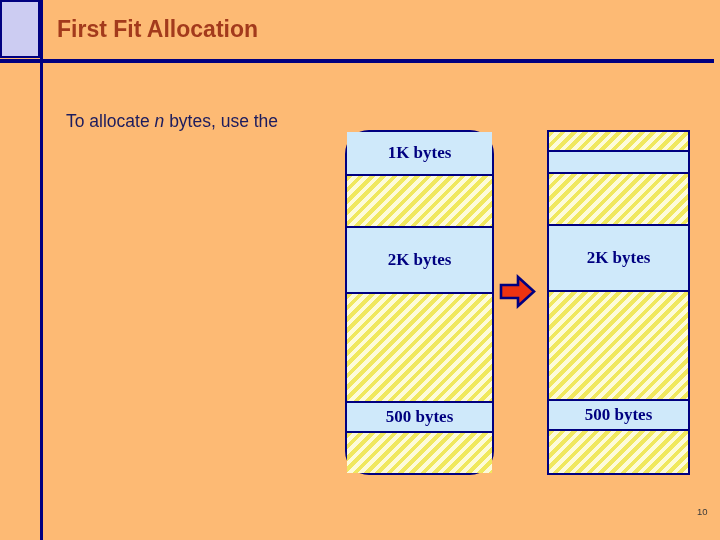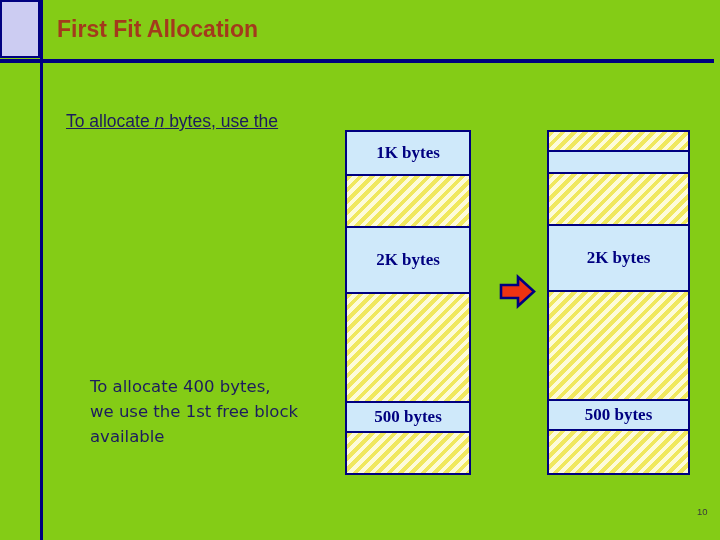--- a/index.html
+++ b/index.html
@@ -2,21 +2,21 @@
 <html><head>
 <meta charset="utf-8">
 <style>
   html,body{margin:0;padding:0;}
   body{
     width:720px;height:540px;
     background:#ffffff;
     font-family:"Liberation Sans", sans-serif;
     position:relative;overflow:hidden;
   }
-  .slide{position:absolute;inset:0;width:720px;height:540px;background:#84cc16;}
+  .slide{position:absolute;inset:0;width:720px;height:540px;background:#fdba74;}
 
   
   .vline{
     position:absolute;left:40px;top:0;width:3px;height:540px;
     background:var(--navy);
   }
   .hline{
     position:absolute;left:0;top:59px;height:4px;width:714px;
     background:var(--navy);
   }
@@ -30,40 +30,40 @@
   
   .title{
     position:absolute;left:57px;top:16px;
     font-size:23px;font-weight:bold;color:var(--brown);
     white-space:nowrap;
   }
 
   
   .intro{
     position:absolute;left:66px;top:110px;width:300px;
-    font-size:17.5px;line-height:23.5px;color:var(--bodynavy);text-decoration:underline;
+    font-size:17.5px;line-height:23.5px;color:var(--bodynavy);
   }
   .intro .ln{white-space:nowrap;}
   .intro .it{font-style:italic;}
 
   .note{
     position:absolute;left:90px;top:374px;width:260px;
     font-family:"DejaVu Sans", sans-serif;
     font-size:16.5px;line-height:25px;color:var(--bodynavy);
   }
 
   
   .mem-col{
     position:absolute;top:130px;height:345px;
     border:2px solid var(--navy);
     box-sizing:border-box;
     display:flex;flex-direction:column;
     background:#fff;
   }
-  .mem-col.before{left:345px;width:126px;}
+  .mem-col.before{left:345px;width:149px;border-radius:24px;}
   .mem-col.after{left:547px;width:143px;}
   .mem-block{
     box-sizing:border-box;
     border-bottom:2px solid var(--navy);
     display:flex;align-items:center;justify-content:center;
     flex:0 0 auto;
   }
   .mem-block:last-child{border-bottom:none;}
   .mem-block.free{background:var(--freeblue);}
   .mem-block.allocated{
@@ -95,25 +95,20 @@
   <div class="hline"></div>
   <div class="vline"></div>
   <div class="corner-square"></div>
 
   <div class="title">First Fit Allocation</div>
 
   <div class="intro">
       <div class="ln"><span>To allocate </span><span class="it">n</span><span> bytes, use the</span></div>
     </div>
 
-  <div class="note">
-      <div>To allocate 400 bytes,</div>
-      <div>we use the 1st free block</div>
-      <div>available</div>
-    </div>
 
   <div class="mem-col before">
       <div class="mem-block free" style="height: 44px;">
         <span class="mem-label">1K bytes</span>
       </div>
       <div class="mem-block allocated" style="height: 52px;"></div>
       <div class="mem-block free" style="height: 66px;">
         <span class="mem-label">2K bytes</span>
       </div>
       <div class="mem-block allocated" style="height: 109px;"></div>

